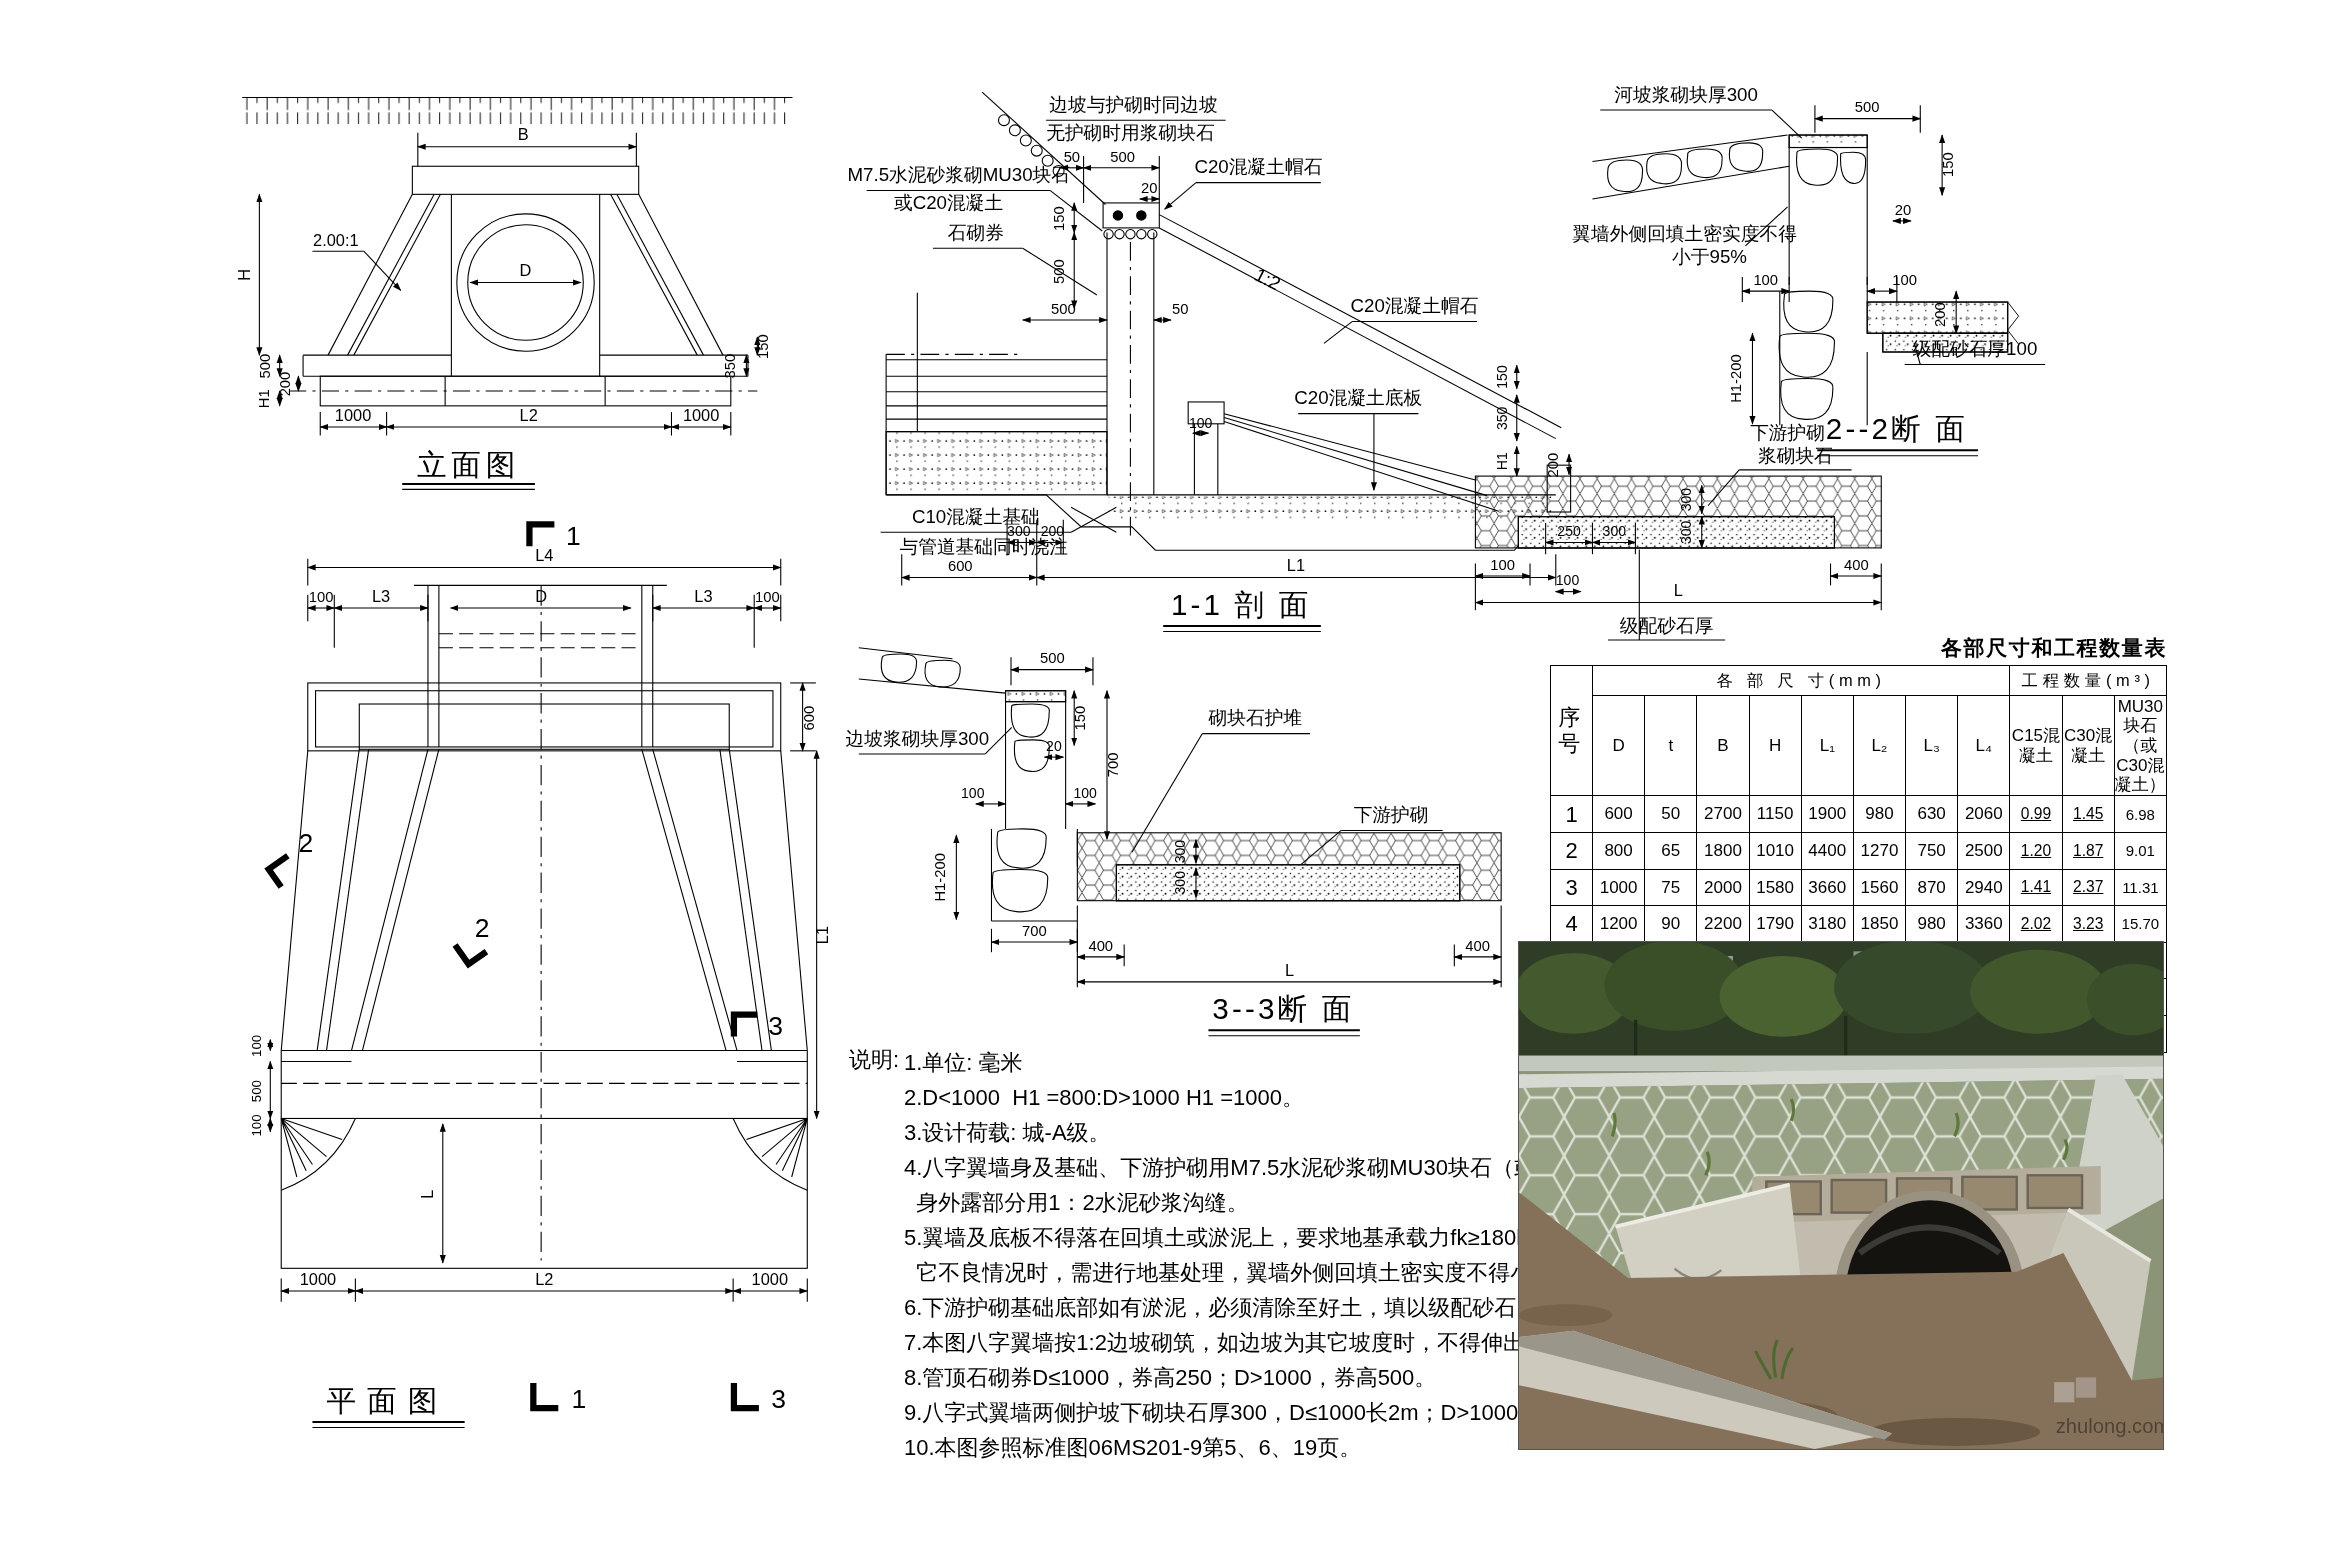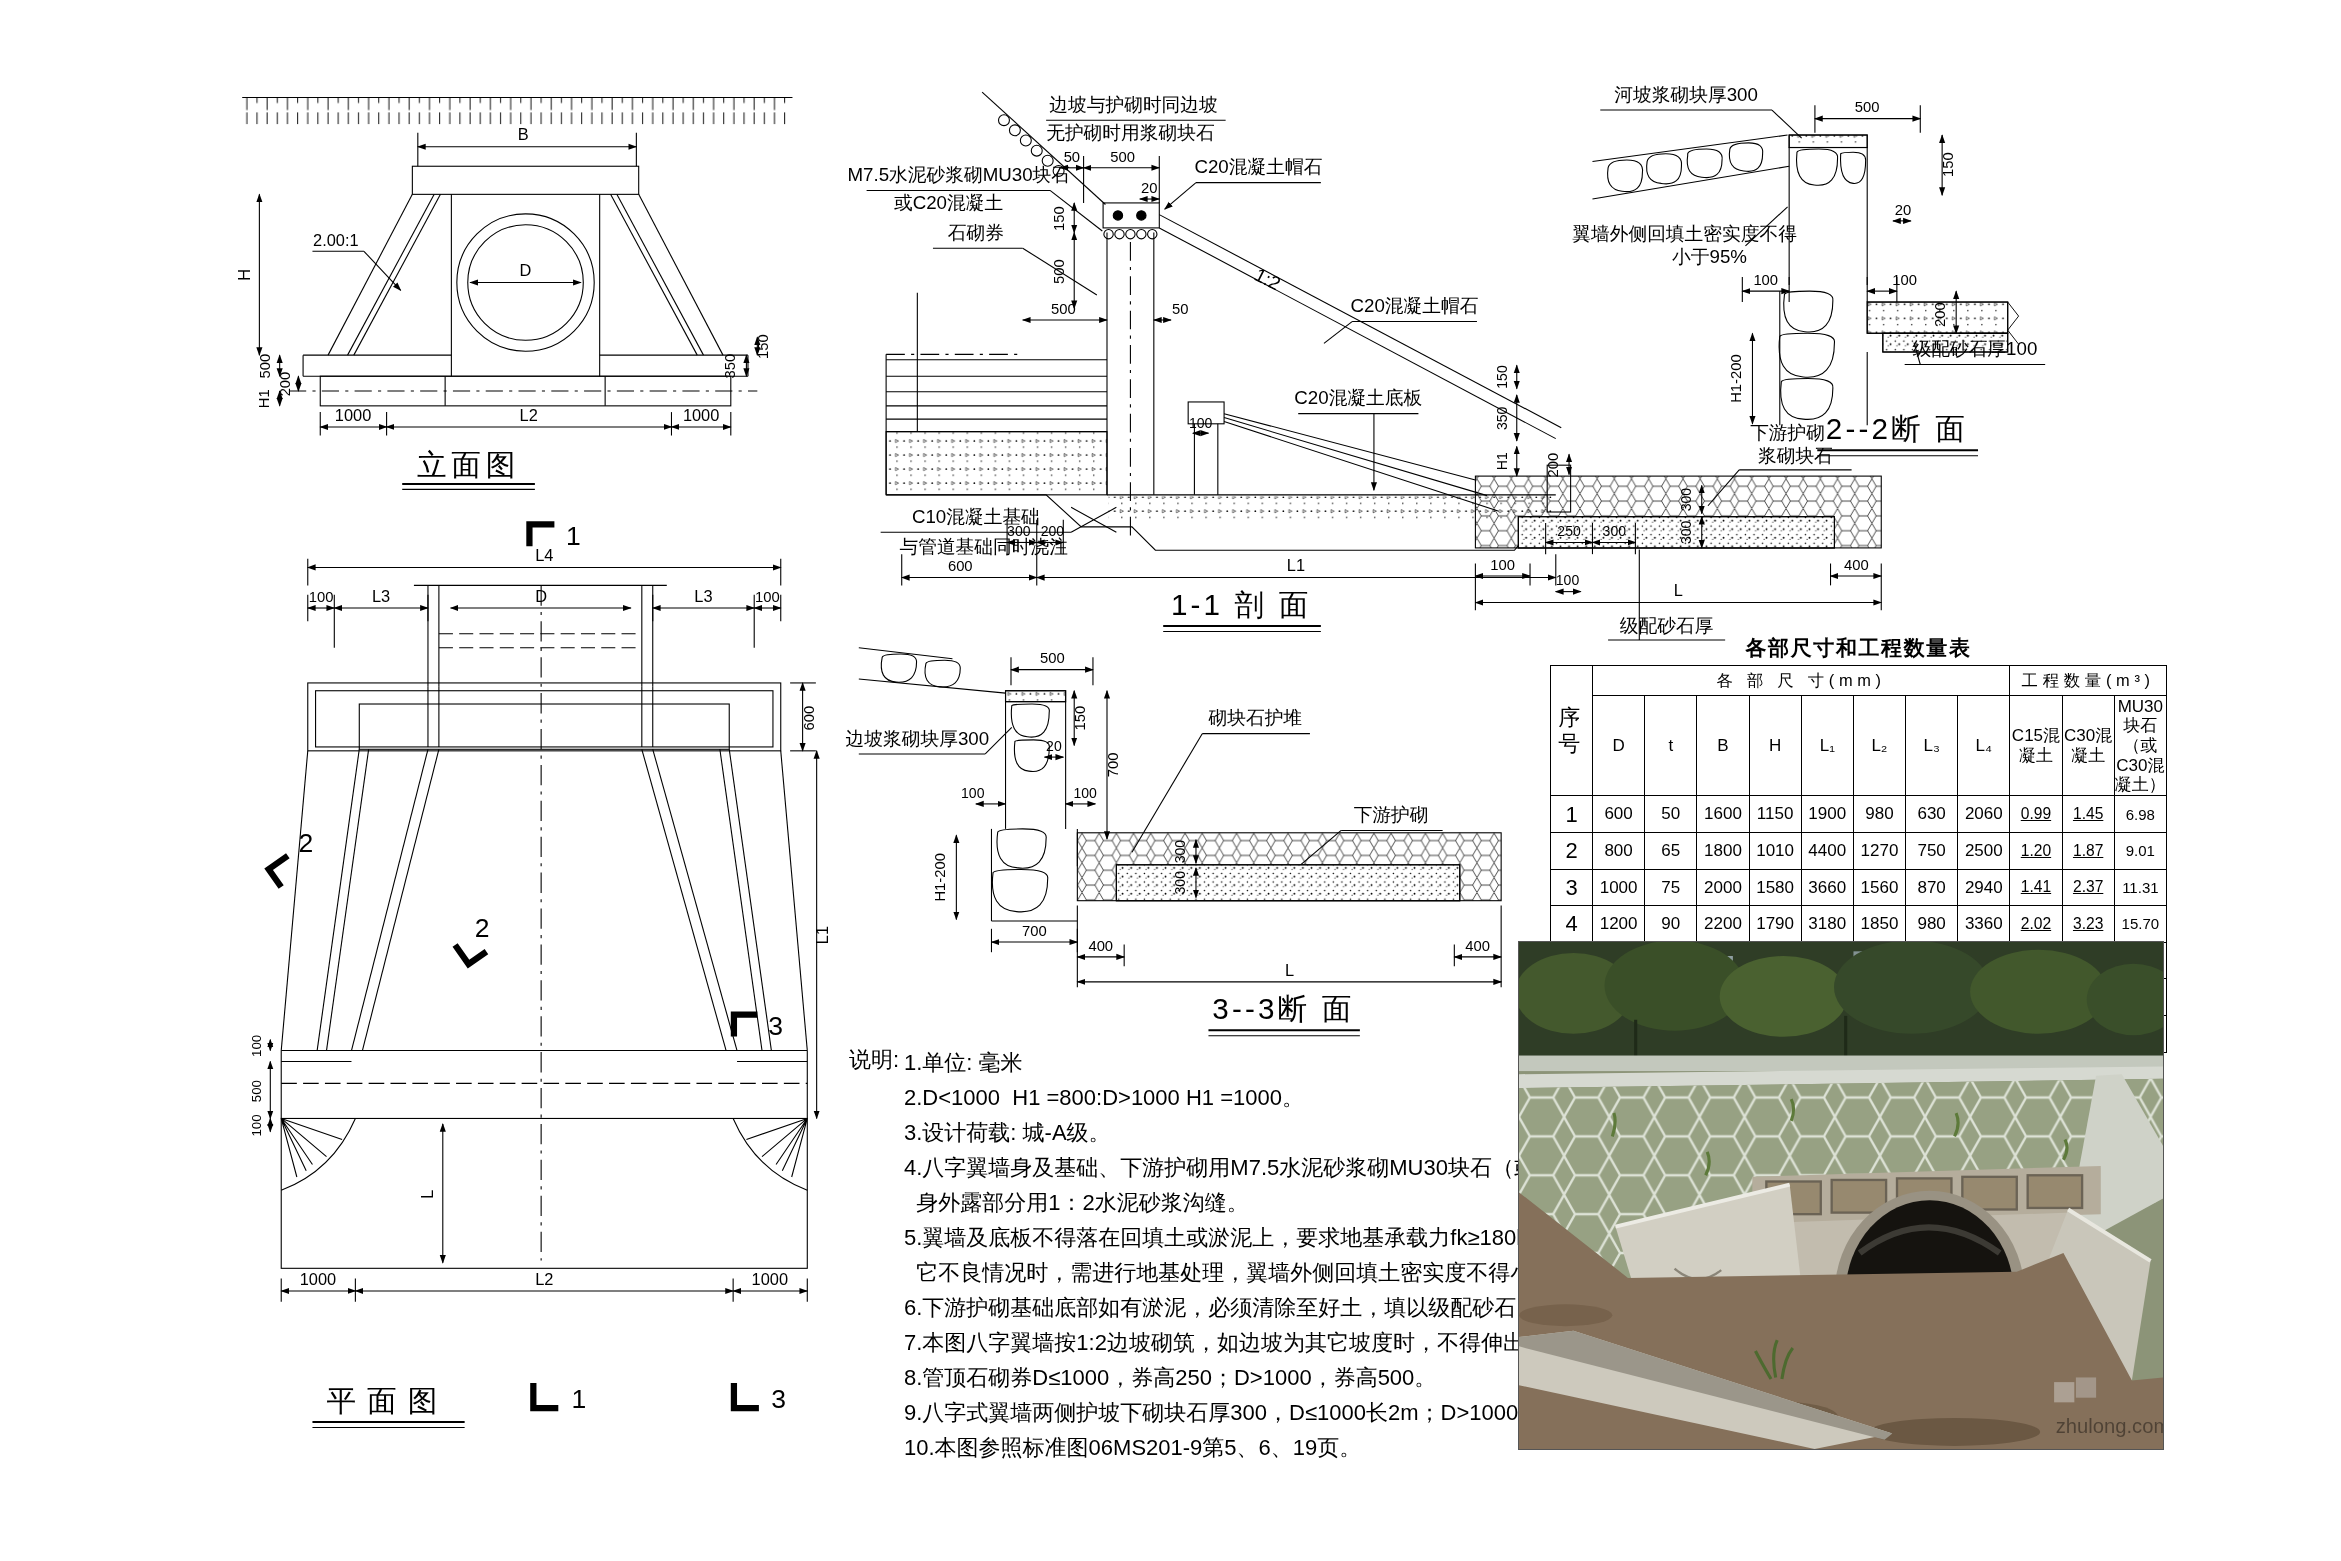--- a/index.html
+++ b/index.html
@@ -3,21 +3,21 @@
 <meta charset="utf-8">
 <style>
   html,body{margin:0;padding:0;background:#ffffff;}
   #sheet{position:relative;width:2342px;height:1561px;background:#ffffff;overflow:hidden;
          font-family:"Liberation Sans","DejaVu Sans",sans-serif;color:#000;}
   #drawing{position:absolute;left:0;top:0;z-index:1;}
   svg text{fill:#000;}
 
   
   #qtable{position:absolute;left:1550px;top:634px;width:617px;z-index:2;}
-  #qtable .ttl{text-align:center;font-size:21px;letter-spacing:1.6px;margin-bottom:3.1px;font-weight:bold;}
+  #qtable .ttl{text-align:right;font-size:21px;letter-spacing:1.6px;margin-bottom:3.1px;font-weight:bold;}
   #qtable table{border-collapse:collapse;width:100%;table-layout:fixed;background:#fff;}
   #qtable th,#qtable td{border:1.2px solid #000;text-align:center;font-size:16.4px;padding:0.8px 0;
                         font-weight:normal;line-height:1.15;overflow:hidden;}
   #qtable .grp{font-size:19px;letter-spacing:4.7px;height:30px;}
   #qtable .seq{width:41px;font-size:22px;}
   #qtable .sub th{height:45px;font-size:17px;}
   #qtable td{height:34px;font-size:17px;}
   #qtable .wide{width:131px;font-size:15px;}
   #qtable .qty{width:58px;font-size:15.6px;text-decoration:underline;}
 
@@ -575,21 +575,21 @@
             <th>C30混凝土</th>
             <th>MU30块石（或C30混凝土）</th>
           </tr>
     </thead>
     <tbody>
 
         <tr>
           <td class="seq">1</td>
           <td>600</td>
             <td>50</td>
-          <td>1600</td>
+          <td>2700</td>
             <td>1150</td>
           <td>1900</td>
             <td>980</td>
           <td>630</td>
             <td>2060</td>
           <td class="qty">0.99</td>
             <td class="qty">1.45</td>
           <td class="wide">6.98</td>
         </tr>
 

